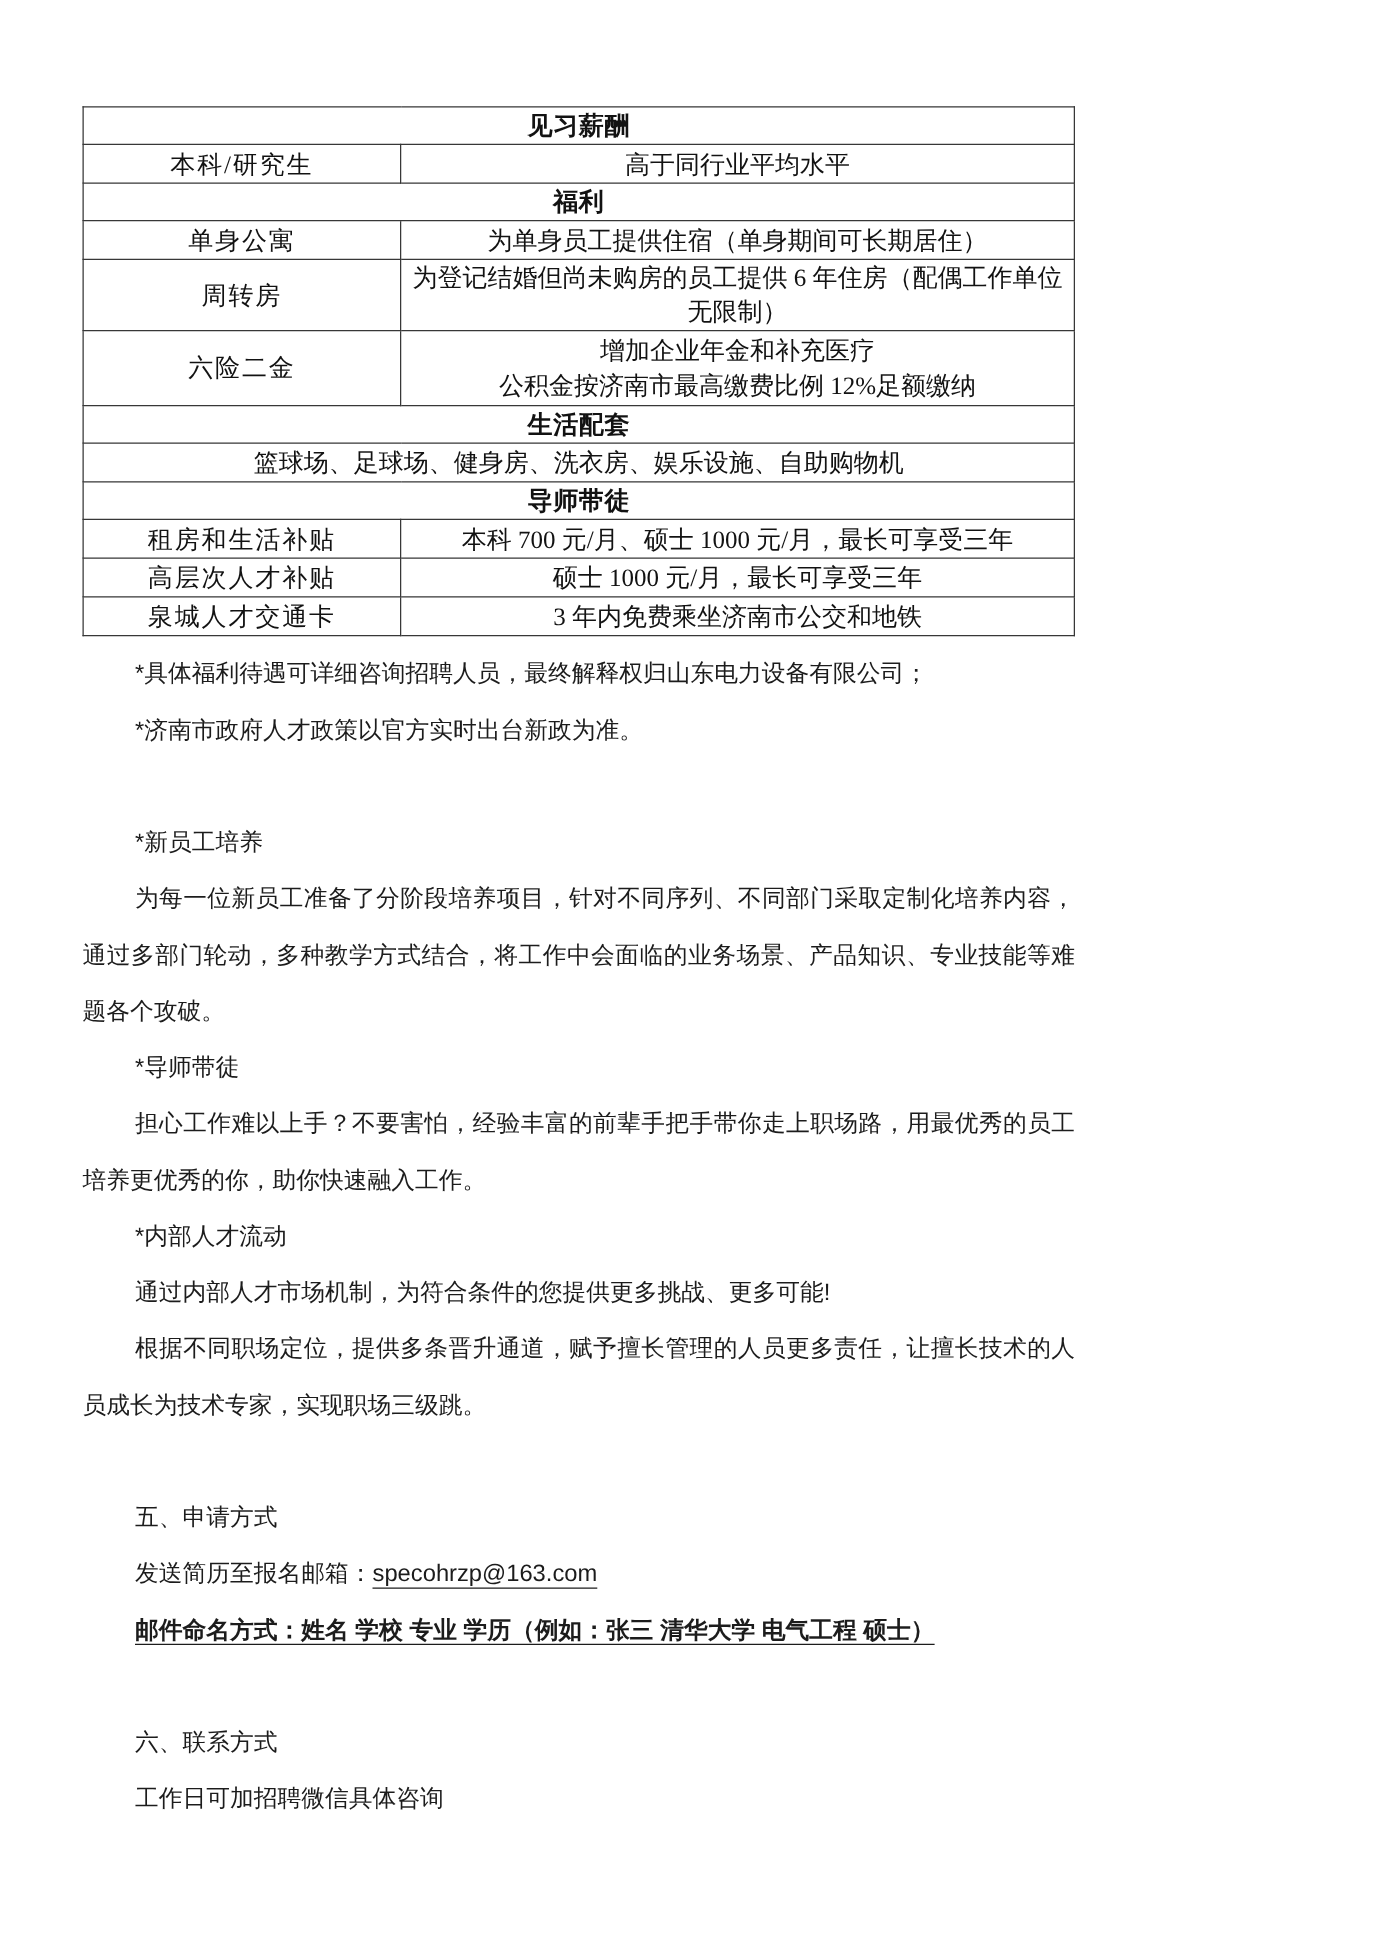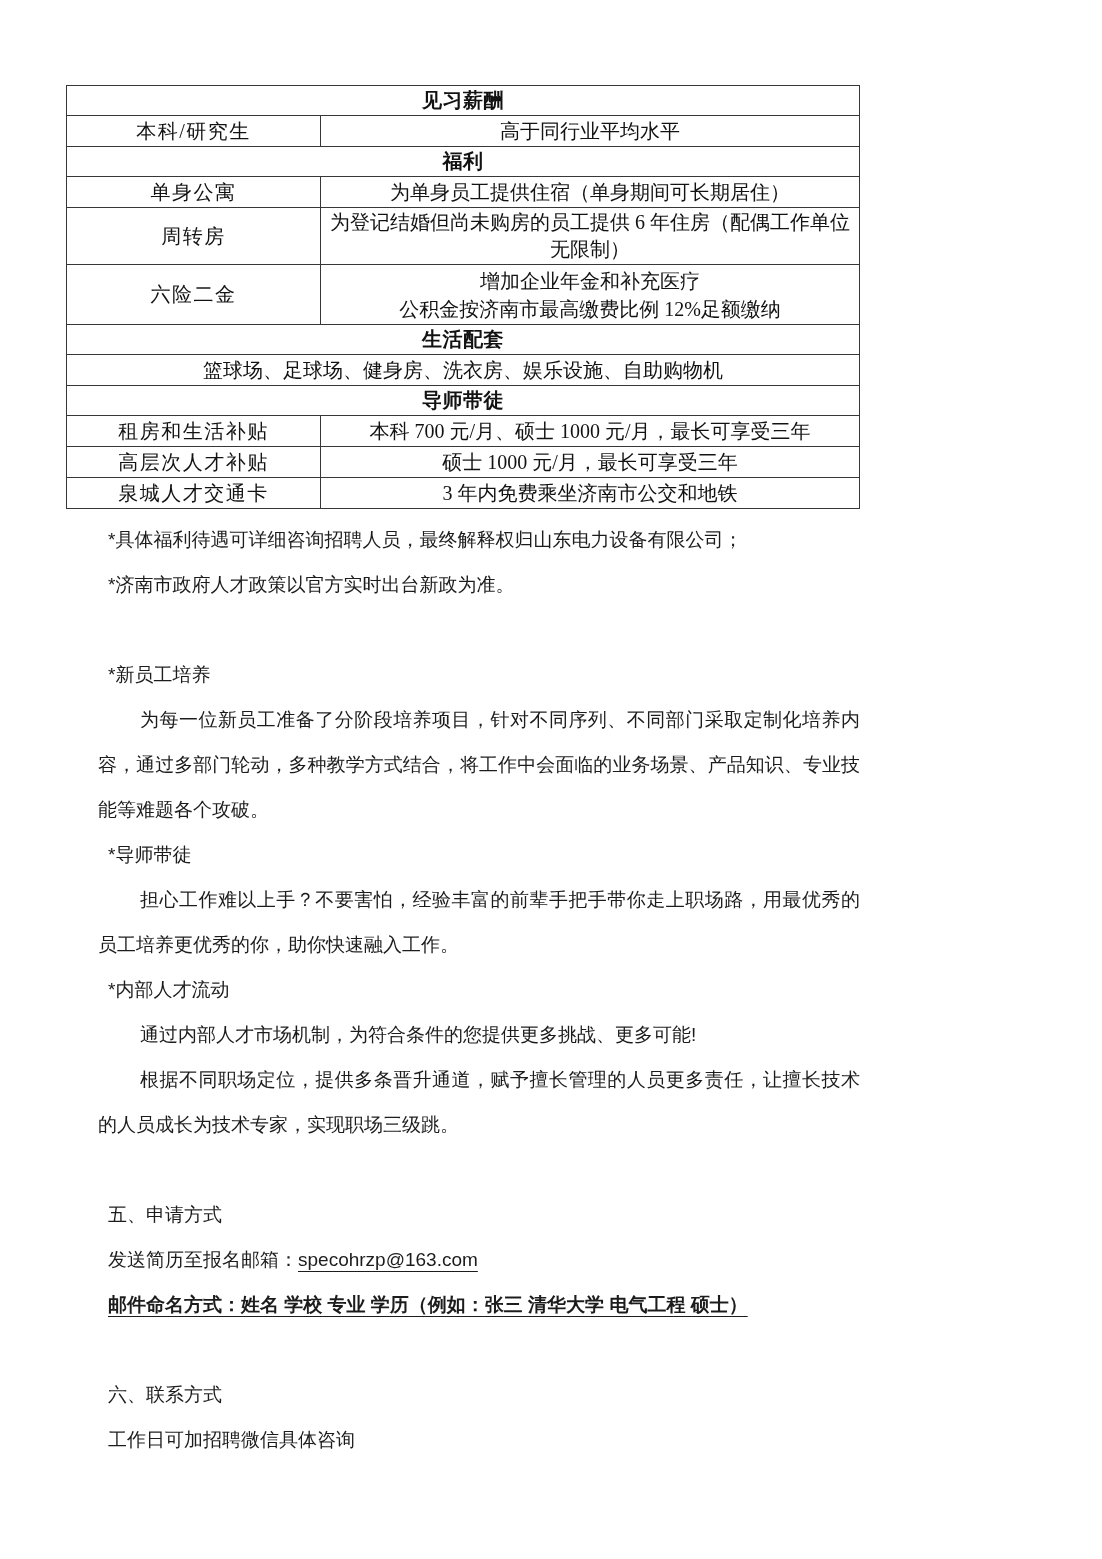--- a/index.html
+++ b/index.html
@@ -47,21 +47,21 @@
   td.label-cell { letter-spacing: 1.5px; }
 
   
   .content {
     margin-top: 8px;
     font-size: 19px;
     line-height: 45px;
   }
   .content p { margin: 0; line-height: 45px; }
   p.indent { text-indent: 42px; }
-  p.wrap { text-align: justify; margin-left: 32px; }
+  p.wrap { text-align: justify; }
   .blank { height: 45px; }
   p.bold { font-weight: 700; }
   p.uline { text-decoration: underline; text-underline-offset: 5px; }
   a.email {
     color: inherit;
     text-decoration: underline;
     text-underline-offset: 5px;
     cursor: pointer;
   }
 </style>

